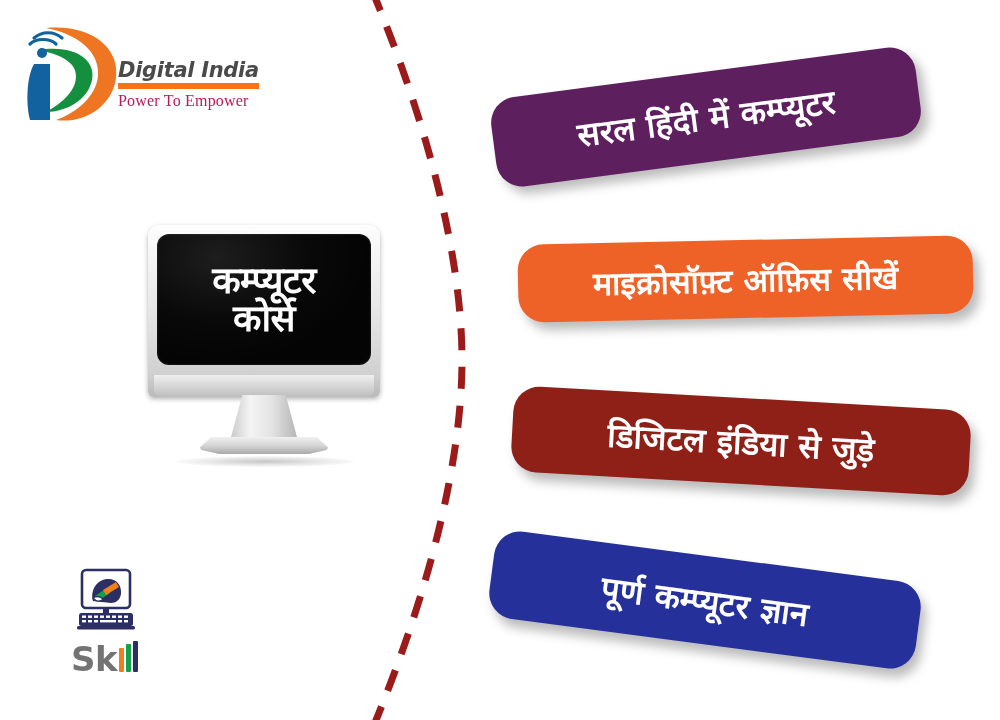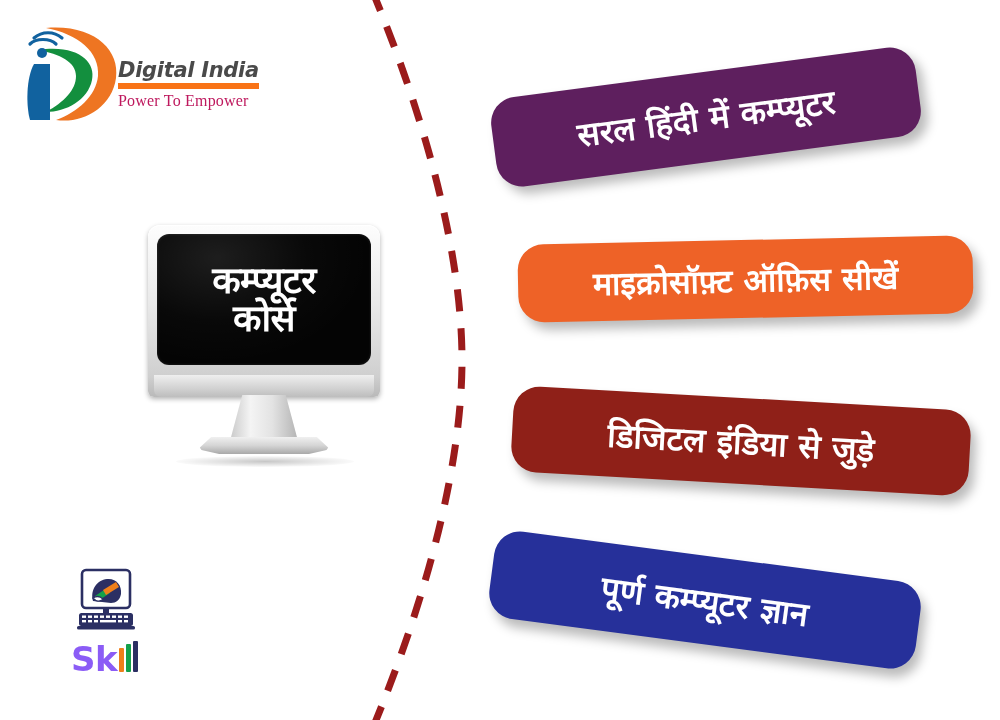--- a/index.html
+++ b/index.html
@@ -161,21 +161,21 @@
     top: 568px;
     width: 175px;
     height: 132px;
     text-align: center;
   }
   #si-icon { margin: 0 auto; }
   .si-title {
     font-family: "DejaVu Sans", "Liberation Sans", sans-serif;
     font-weight: bold;
     font-size: 34px;
-    color: #8b5cf6;
+    color: #737373;
     line-height: 1;
     margin-top: 4px;
     letter-spacing: -0.5px;
     display: flex;
     align-items: baseline;
     justify-content: center;
   }
   .si-bars {
     display: inline-flex;
     align-items: flex-end;

